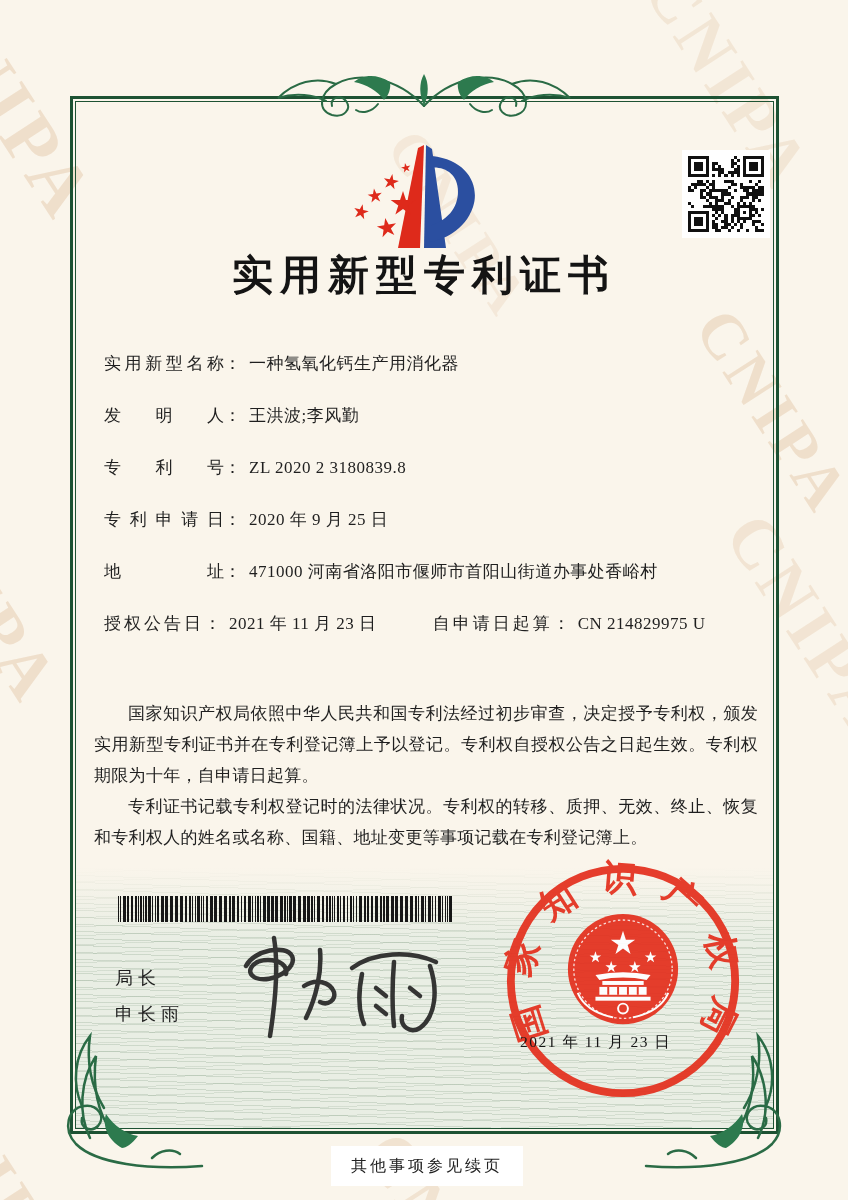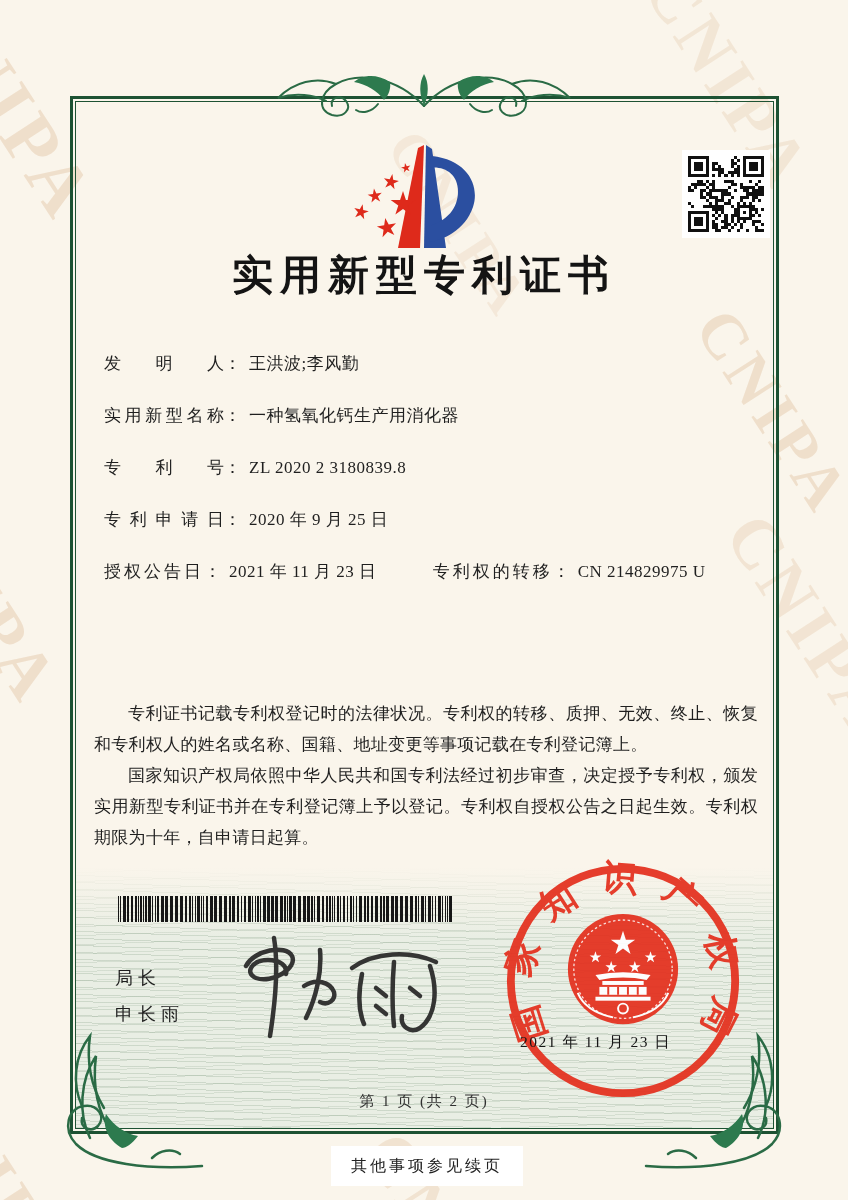--- a/index.html
+++ b/index.html
@@ -436,39 +436,42 @@
           <rect x="25" y="26" width="1" height="1"></rect>
           <rect x="26" y="26" width="1" height="1"></rect>
         </g>
       </svg>
     </div>
 
   <div class="abs title">实用新型专利证书</div>
 
   <div class="abs fields">
     <div class="f-row">
-      <span class="f-label">发明人</span><span class="f-colon">：</span><span class="f-value">王洪波;李风勤</span>
+      <span class="f-label">实用新型名称</span><span class="f-colon">：</span><span class="f-value">一种氢氧化钙生产用消化器</span>
     </div>
     <div class="f-row">
-      <span class="f-label">实用新型名称</span><span class="f-colon">：</span><span class="f-value">一种氢氧化钙生产用消化器</span>
+      <span class="f-label">发明人</span><span class="f-colon">：</span><span class="f-value">王洪波;李风勤</span>
     </div>
     <div class="f-row">
       <span class="f-label">专利号</span><span class="f-colon">：</span><span class="f-value">ZL 2020 2 3180839.8</span>
     </div>
     <div class="f-row">
       <span class="f-label">专利申请日</span><span class="f-colon">：</span><span class="f-value">2020 年 9 月 25 日</span>
     </div>
     <div class="f-row">
-      <span class="grant-label">授权公告日</span><span class="f-colon">：</span><span class="f-value">2021 年 11 月 23 日</span><span class="grant-2 grant-label">专利权的转移</span><span class="f-colon">：</span><span class="f-value">CN 214829975 U</span>
+      <span class="f-label">地址</span><span class="f-colon">：</span><span class="f-value">471000 河南省洛阳市偃师市首阳山街道办事处香峪村</span>
+    </div>
+    <div class="f-row">
+      <span class="grant-label">授权公告日</span><span class="f-colon">：</span><span class="f-value">2021 年 11 月 23 日</span><span class="grant-2 grant-label">自申请日起算</span><span class="f-colon">：</span><span class="f-value">CN 214829975 U</span>
     </div>
   </div>
 
   <div class="abs paras">
+    <p>国家知识产权局依照中华人民共和国专利法经过初步审查，决定授予专利权，颁发实用新型专利证书并在专利登记簿上予以登记。专利权自授权公告之日起生效。专利权期限为十年，自申请日起算。</p>
     <p>专利证书记载专利权登记时的法律状况。专利权的转移、质押、无效、终止、恢复和专利权人的姓名或名称、国籍、地址变更等事项记载在专利登记簿上。</p>
-    <p>国家知识产权局依照中华人民共和国专利法经过初步审查，决定授予专利权，颁发实用新型专利证书并在专利登记簿上予以登记。专利权自授权公告之日起生效。专利权期限为十年，自申请日起算。</p>
   </div>
 
   <div class="abs barcode">
       <span class="bar" style="width:1px"></span>
       <span class="gap" style="width:1px"></span>
       <span class="bar" style="width:1px"></span>
       <span class="gap" style="width:2px"></span>
       <span class="bar" style="width:3px"></span>
       <span class="gap" style="width:1px"></span>
       <span class="bar" style="width:2px"></span>
@@ -700,16 +703,15 @@
           <rect x="14" y="18" width="2" height="8"></rect>
       </g>
       <rect x="-28" y="28" width="56" height="4" fill="#ffffff"></rect>
       <circle cy="40" r="5" fill="none" stroke="#ffffff" stroke-width="2"></circle>
       <path d="M-46,24 Q-38,43 -10,49" fill="none" stroke="#ffffff" stroke-width="2"></path>
       <path d="M46,24 Q38,43 10,49" fill="none" stroke="#ffffff" stroke-width="2"></path>
     </g>
   </svg>
   <div class="abs seal-date">2021 年 11 月 23 日</div>
 
-  <div class="abs page-info">第 1 页 (共 2 页)</div>
   <div class="abs note-box">其他事项参见续页</div>
 
 </div>
 
 </body></html>

